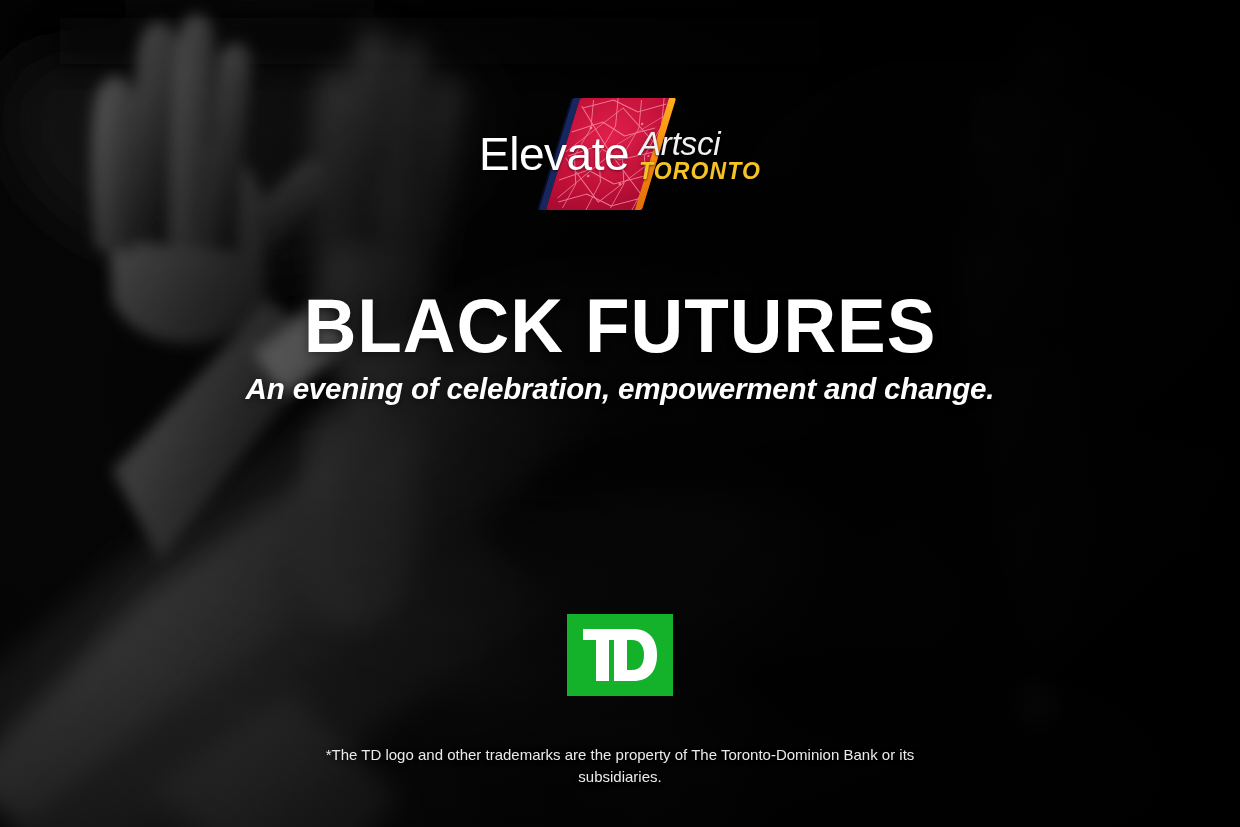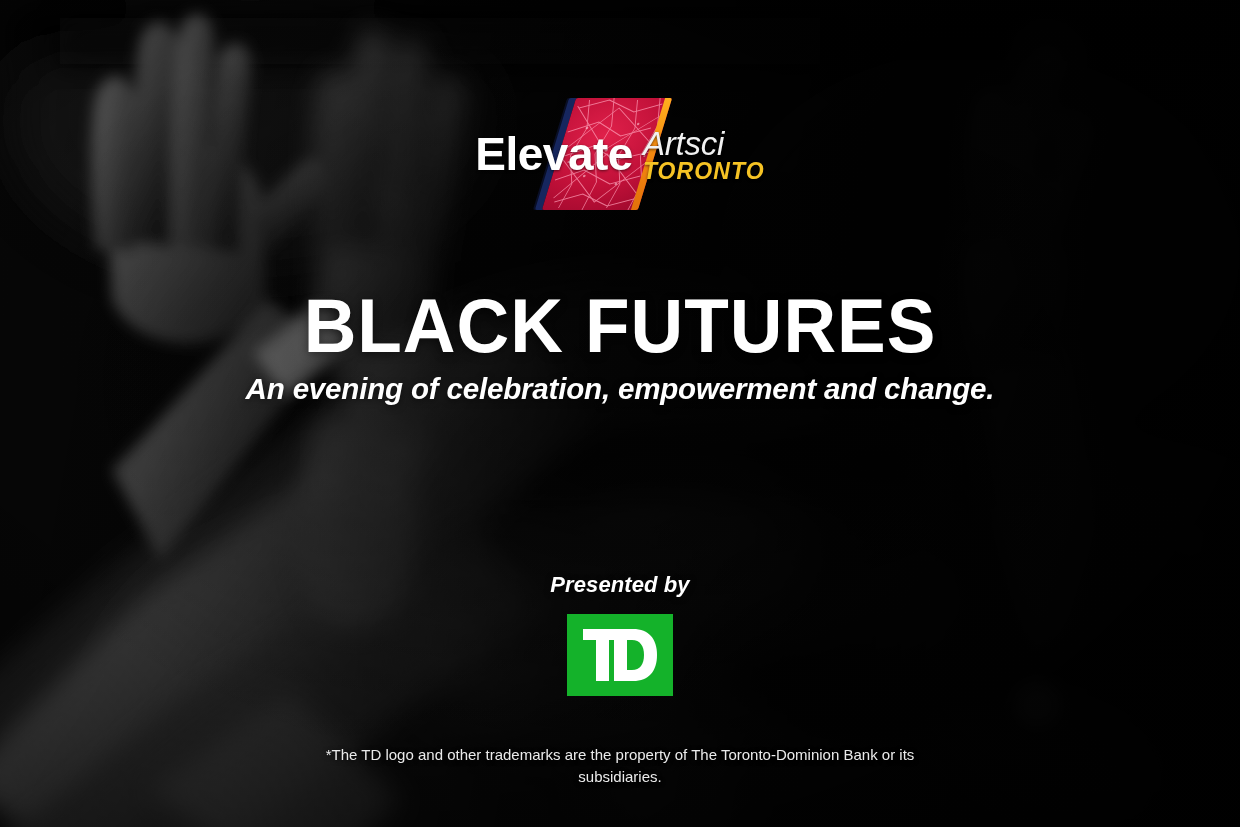--- a/index.html
+++ b/index.html
@@ -86,21 +86,21 @@
   .logo-mark::after{
     content:"";
     position:absolute; right:-4px; top:0; bottom:0; width:11px;
     background:linear-gradient(180deg,#ffb01e 0%,#f78c10 45%,#e2700a 100%);
   }
   .logo-mark svg{ position:absolute; inset:0; width:100%; height:100%; }
 
   
   .wm-elevate{
     position:relative; z-index:3;
-    font-size:46px; font-weight:bold; letter-spacing:-0.5px;
+    font-size:46px; font-weight:normal; letter-spacing:-0.5px;
     color:#ffffff; line-height:1;
     text-shadow:0 1px 3px rgba(0,0,0,0.55);
     margin-right:9px;
   }
   .wm-right{
     position:relative; z-index:3;
     display:flex; flex-direction:column;
     line-height:1;
     margin-left:1px;
     padding-top:2px;
@@ -389,21 +389,20 @@
           <span class="wm-toronto">TORONTO</span>
         </span>
 
       </div>
     </div>
 
     <h1 class="headline">BLACK FUTURES</h1>
 
     <p class="subhead">An evening of celebration, empowerment and change.</p>
 
-    <p class="presented">Presented by</p>
 
     <div class="td-wrap">
       <div class="td-logo">
         <svg width="78" height="56" viewBox="0 0 78 56" aria-hidden="true">
 
           <path d="M2 2 H42 V13 H28 V54 H15 V13 H2 Z" fill="#ffffff"></path>
 
           <path d="M33 2 H52 C68 2 76 12 76 28 C76 44 68 54 52 54 H33 Z
                    M46 13 V43 H51 C59 43 63 37 63 28 C63 19 59 13 51 13 Z" fill="#ffffff" fill-rule="evenodd"></path>
         </svg>

